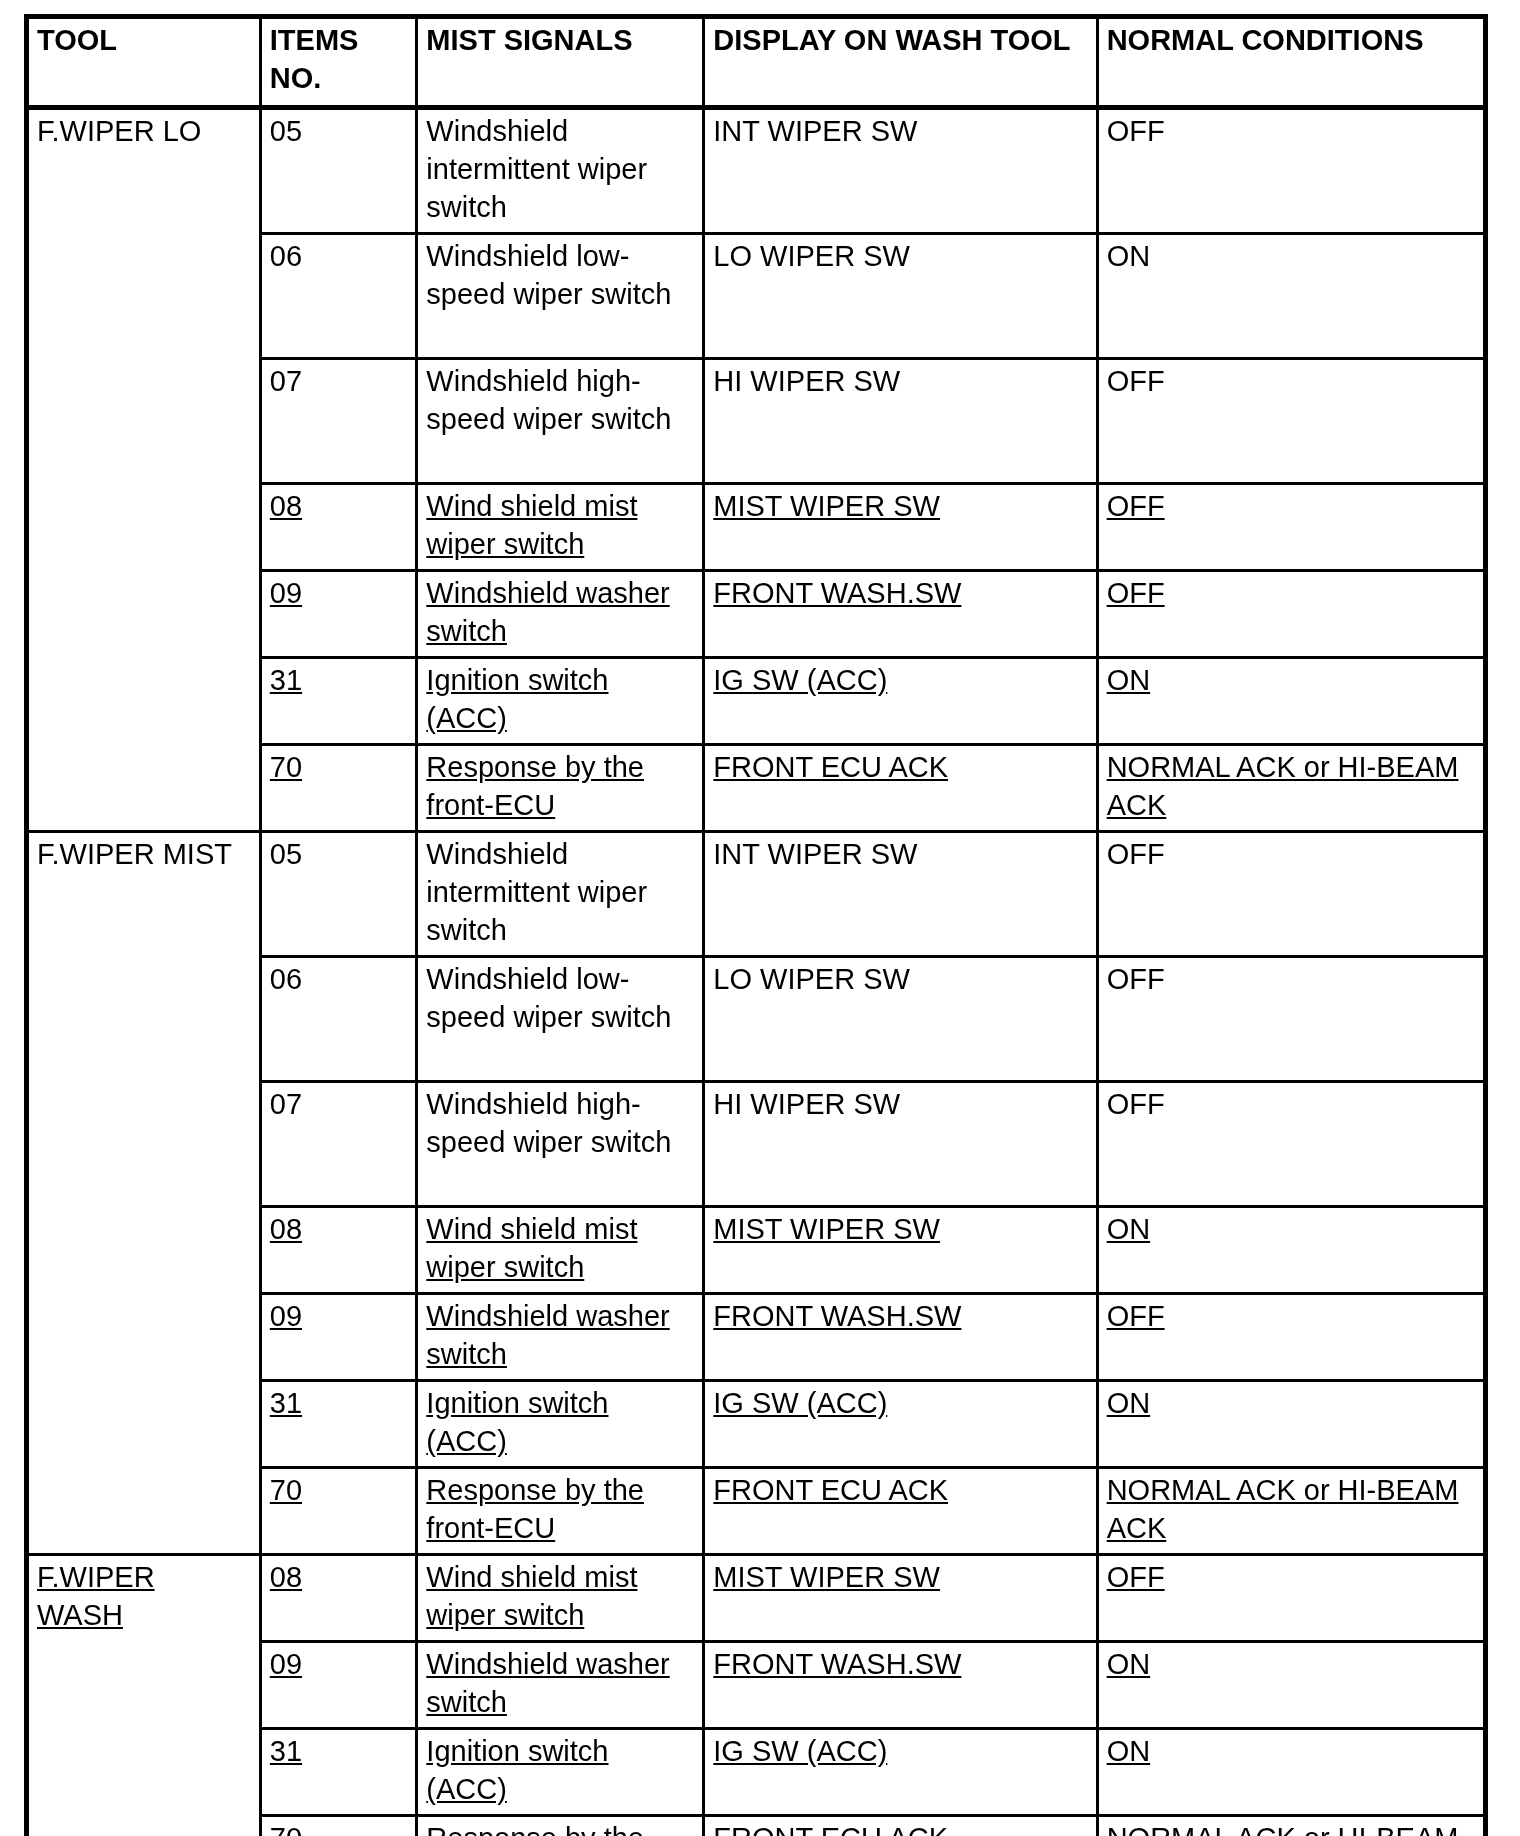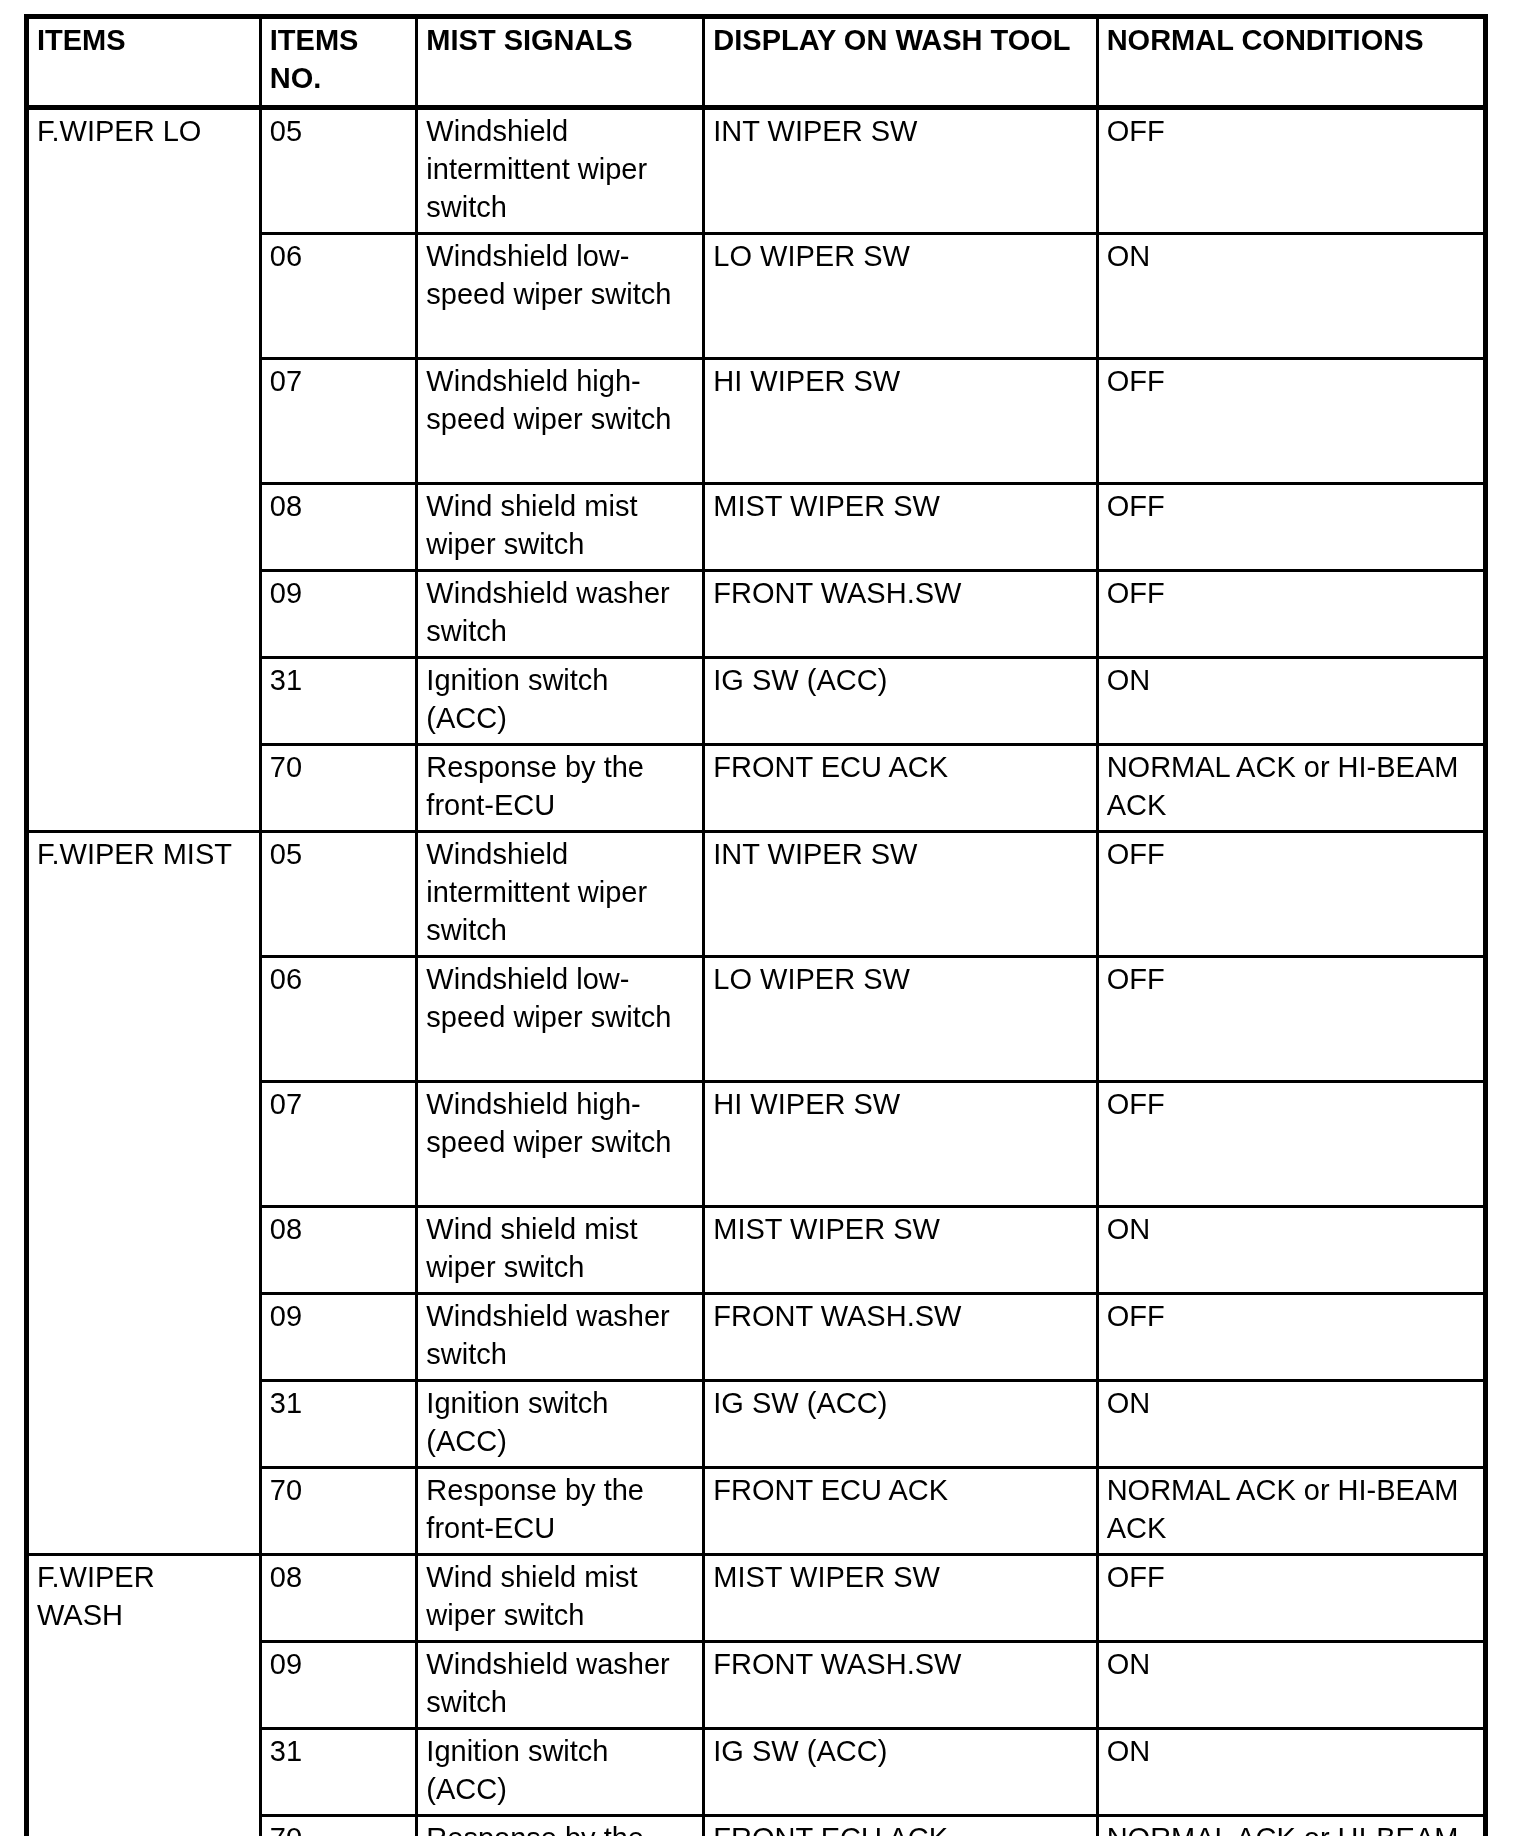--- a/index.html
+++ b/index.html
@@ -44,36 +44,36 @@
     border-bottom: 5px solid #000000;
     height: 78px;
   }
   td.item-cell {
     white-space: pre-line;
   }
   td.no-cell, td.signal-cell, td.display-cell, td.normal-cell {
     font-weight: normal;
   }
   tr.row-3line td { height: 114px; margin-top: 11px; }
-  tr.row-2line td { height: 76px; }
+  tr.row-2line td { height: 76px; text-decoration: underline; }
 </style>
 </head>
 <body>
 
 <table class="signal-table">
   <colgroup>
     <col class="c-items">
     <col class="c-itemno">
     <col class="c-signal">
     <col class="c-display">
     <col class="c-normal">
   </colgroup>
   <thead>
     <tr>
-      <th>ITEMS</th>
+      <th>TOOL</th>
       <th>ITEMS NO.</th>
       <th>MIST SIGNALS</th>
       <th>DISPLAY ON WASH TOOL</th>
       <th>NORMAL CONDITIONS</th>
     </tr>
   </thead>
   <tbody>
 
     <tr class="row-3line">
       <td class="item-cell" rowspan="7">F.WIPER LO</td>

